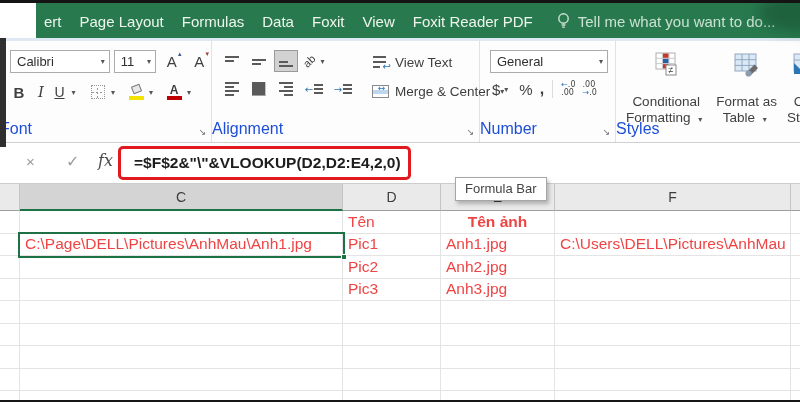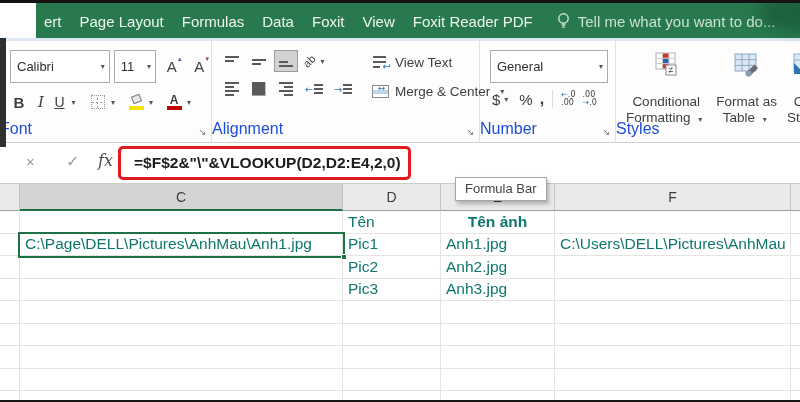--- a/index.html
+++ b/index.html
@@ -22,21 +22,21 @@
   .ribbon { position:absolute; top:41px; left:0; width:100%; height:102px; background:#fdfdfd;
             border-bottom:1px solid #d0d0d0; display:flex; }
   .darkedge { position:absolute; left:0; top:38px; width:6px; height:109px; background:#2f2f2f; z-index:8; }
   .rgroup { position:relative; height:100%; border-right:1px solid #e2e2e2; padding-top:9px; flex:0 0 auto; }
   .g-font { width:212px; } .g-align { width:268px; } .g-number { width:136px; }
   .g-styles { flex:1 1 auto; border-right:none; overflow:hidden; }
   .glabel { position:absolute; bottom:4px; left:0; right:14px; text-align:left;
             font-size:16px; color:#1d4ed8; }
   .launcher { position:absolute; bottom:5px; right:5px; font-size:9px; color:#6e6e6e; line-height:9px; cursor:pointer; }
   .rrow { display:flex; align-items:center; }
-  .combo { height:33px; border:1px solid #ababab; background:#fff; display:flex; align-items:center;
+  .combo { height:23px; border:1px solid #ababab; background:#fff; display:flex; align-items:center;
            font-size:13px; color:#2f2f2f; cursor:pointer; }
   .combo .cval { flex:1; padding-left:6px; white-space:nowrap; overflow:hidden; }
   .dd { font-family:"DejaVu Sans", sans-serif; font-size:8px; color:#555; padding:0 4px; }
   .rbtn { display:flex; align-items:center; justify-content:center; height:22px; cursor:pointer;
           border:1px solid transparent; color:#3f3f3f; }
   .rbtn.sel { background:#d2d2d2; border-color:#9a9a9a; }
 
   
   .g-font .rrow1 { margin-left:10px; gap:4px; }
   .cb-name { width:102px; } .cb-size { width:43px; }
@@ -131,21 +131,21 @@
             border:3px solid #e01a1f; border-radius:5px; background:#fff; display:flex; align-items:center; }
   .formula { padding-left:13px; font-size:15.5px; font-weight:bold; color:#1d1d1d; white-space:nowrap; }
 
   
   .sheet { position:absolute; top:184px; left:0; width:800px; height:218px; background:#fff;
            display:grid; grid-template-columns:20px 323px 98px 114px 236px 1fr;
            grid-template-rows:27px repeat(9, 22.5px); overflow:hidden; }
   .hc { background:#eaeaea; border-right:1px solid #c5c5c5; border-bottom:1px solid #9f9f9f;
         font-size:14px; color:#3d3d3d; display:flex; align-items:center; justify-content:center; cursor:pointer; }
   .hc.sel { background:#d4d4d4; border-bottom:2px solid #1e7145; }
-  .dc { border-right:1px solid #e4e4e4; border-bottom:1px solid #e4e4e4; font-size:15.5px; color:#0f766e;
+  .dc { border-right:1px solid #e4e4e4; border-bottom:1px solid #e4e4e4; font-size:15.5px; color:#ef4444;
         display:flex; align-items:center; padding:0 5px; white-space:nowrap; overflow:hidden; cursor:cell; }
   .dc.ctr { justify-content:center; font-weight:bold; }
   .active-cell { position:absolute; left:18px; top:48px; width:327px; height:26px;
                  border:2px solid #1e7145; pointer-events:none; z-index:5; }
   .active-cell .handle { position:absolute; right:-4px; bottom:-4px; width:6px; height:6px;
                  background:#1e7145; border:1px solid #fff; }
   .tooltip { position:absolute; left:455px; top:177px; background:#fff; border:1px solid #a6a6a6;
              box-shadow:2px 3px 4px rgba(0,0,0,.25); padding:3px 9px 4px; font-size:13px; color:#444;
              z-index:20; white-space:nowrap; }
   .bottomline { position:absolute; bottom:0; left:0; width:100%; height:2px; background:#161616; z-index:40; }

